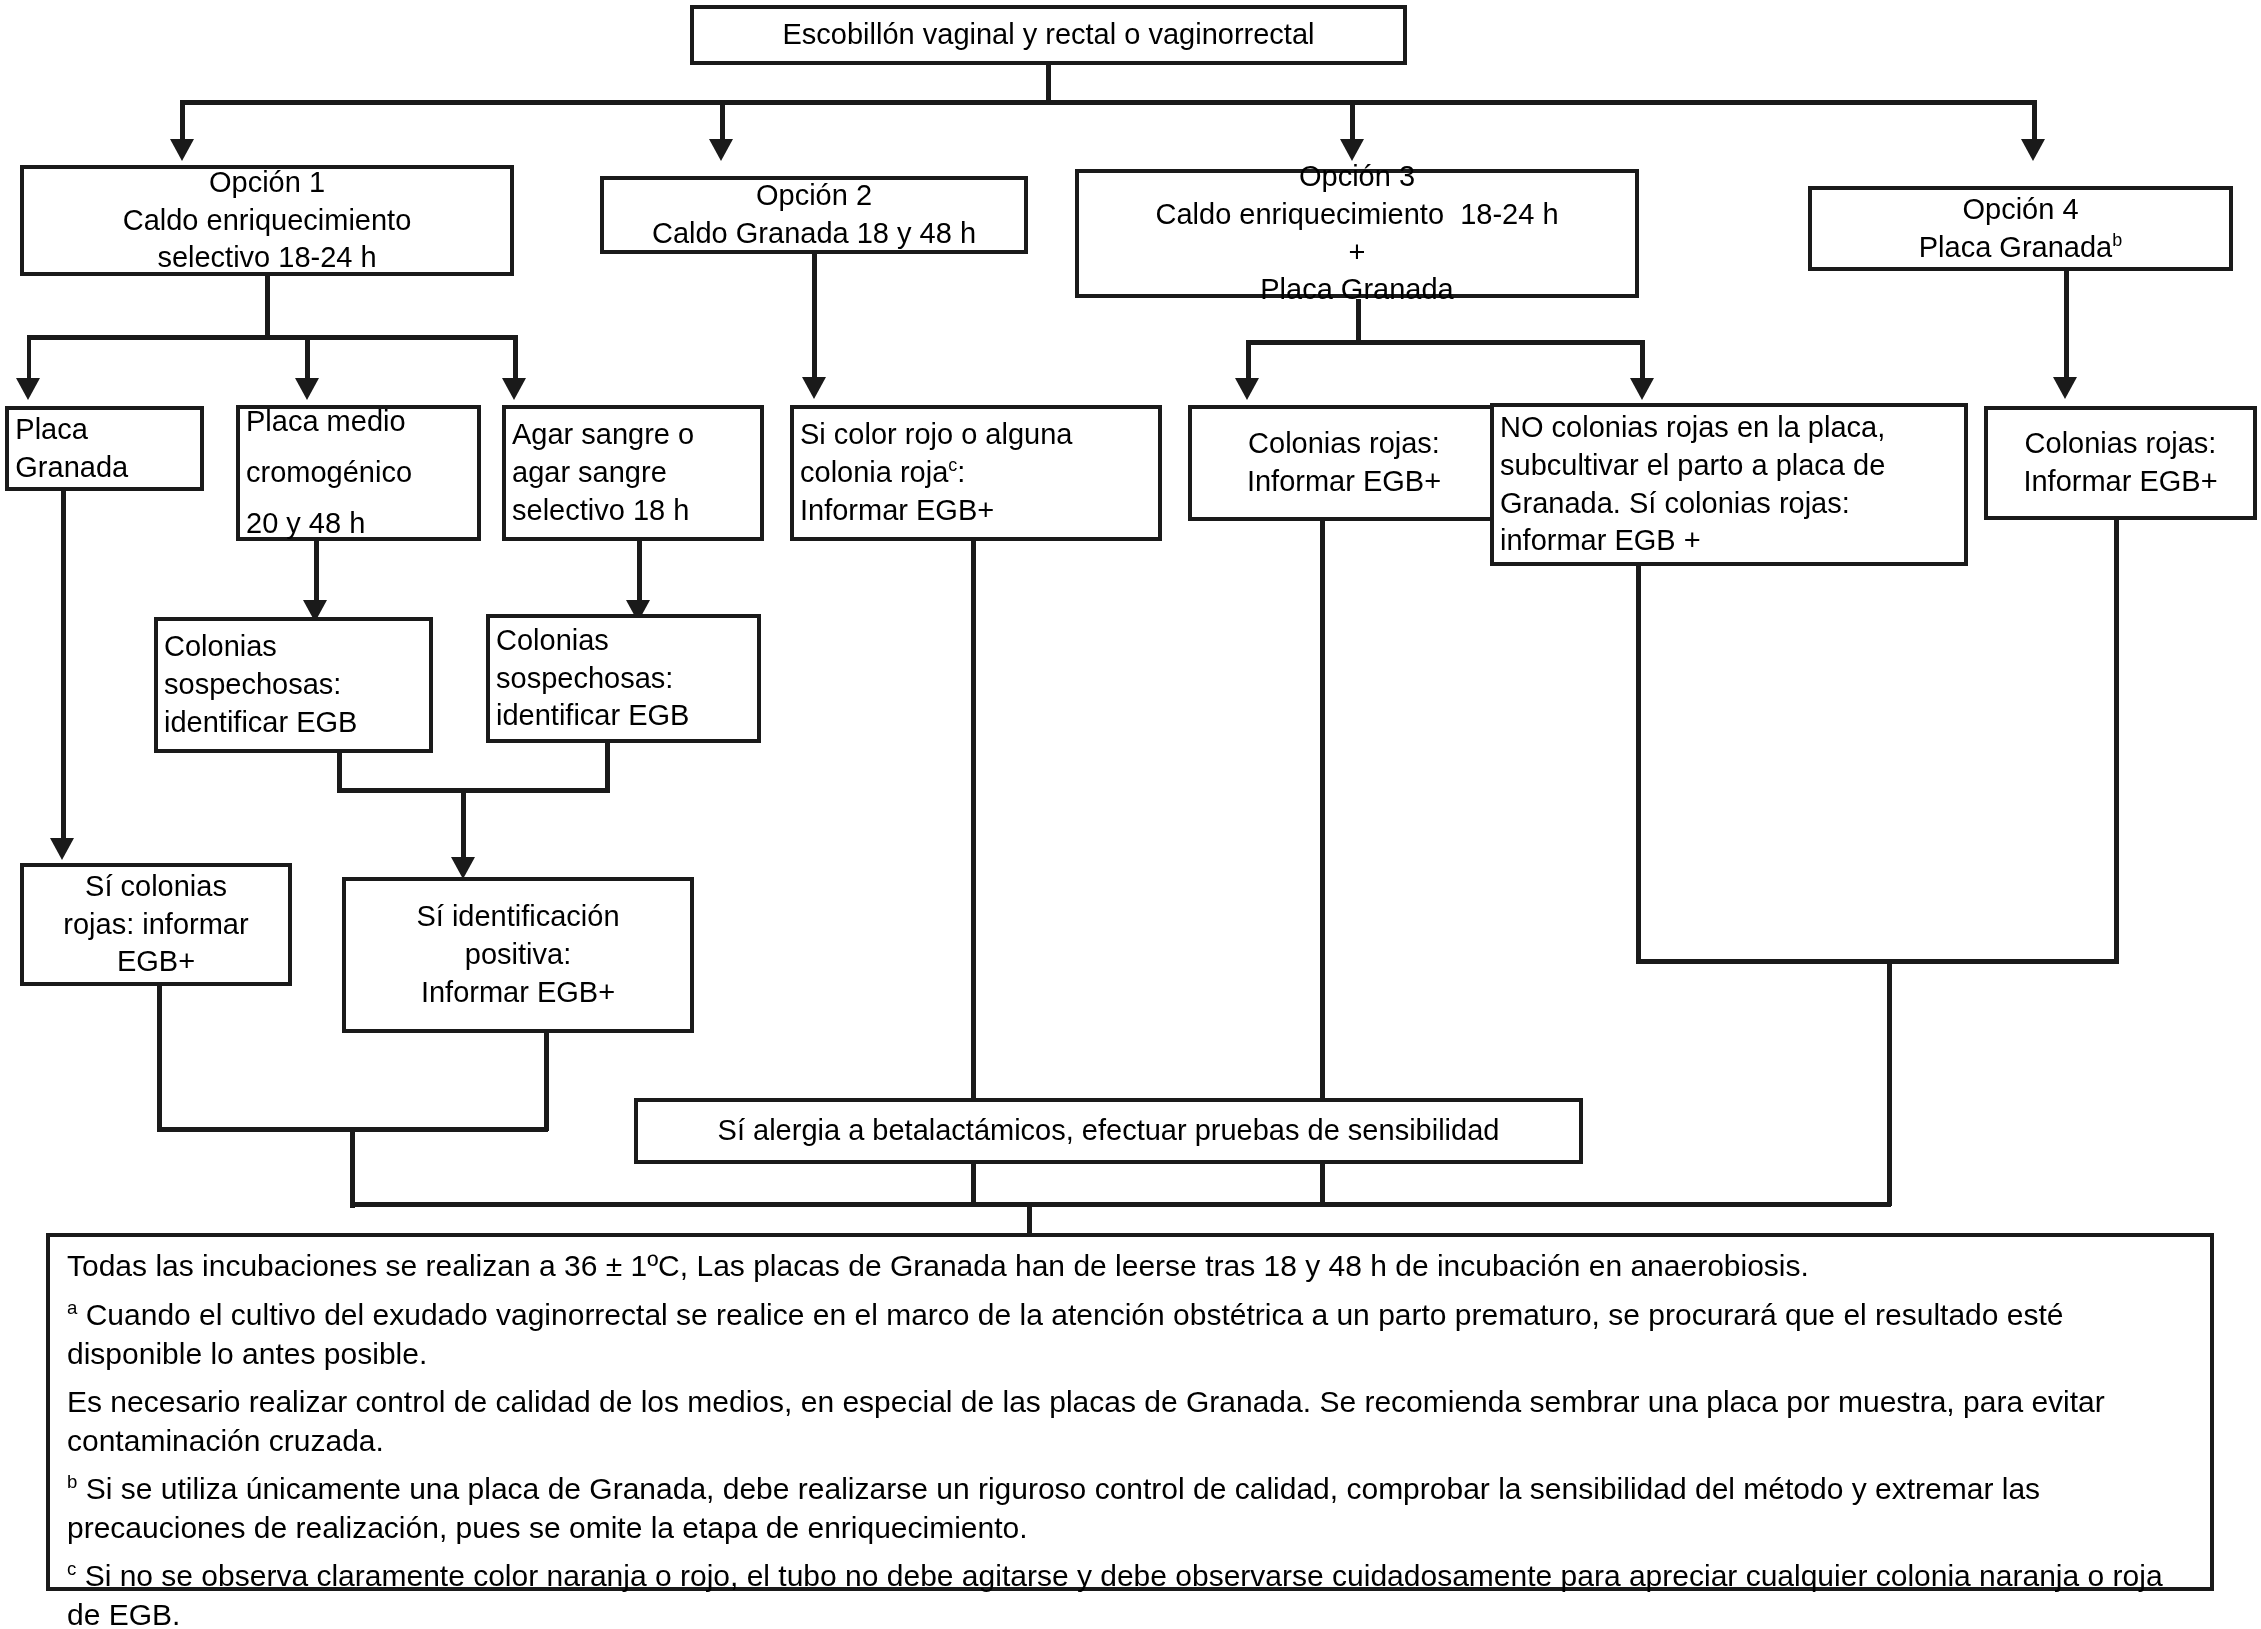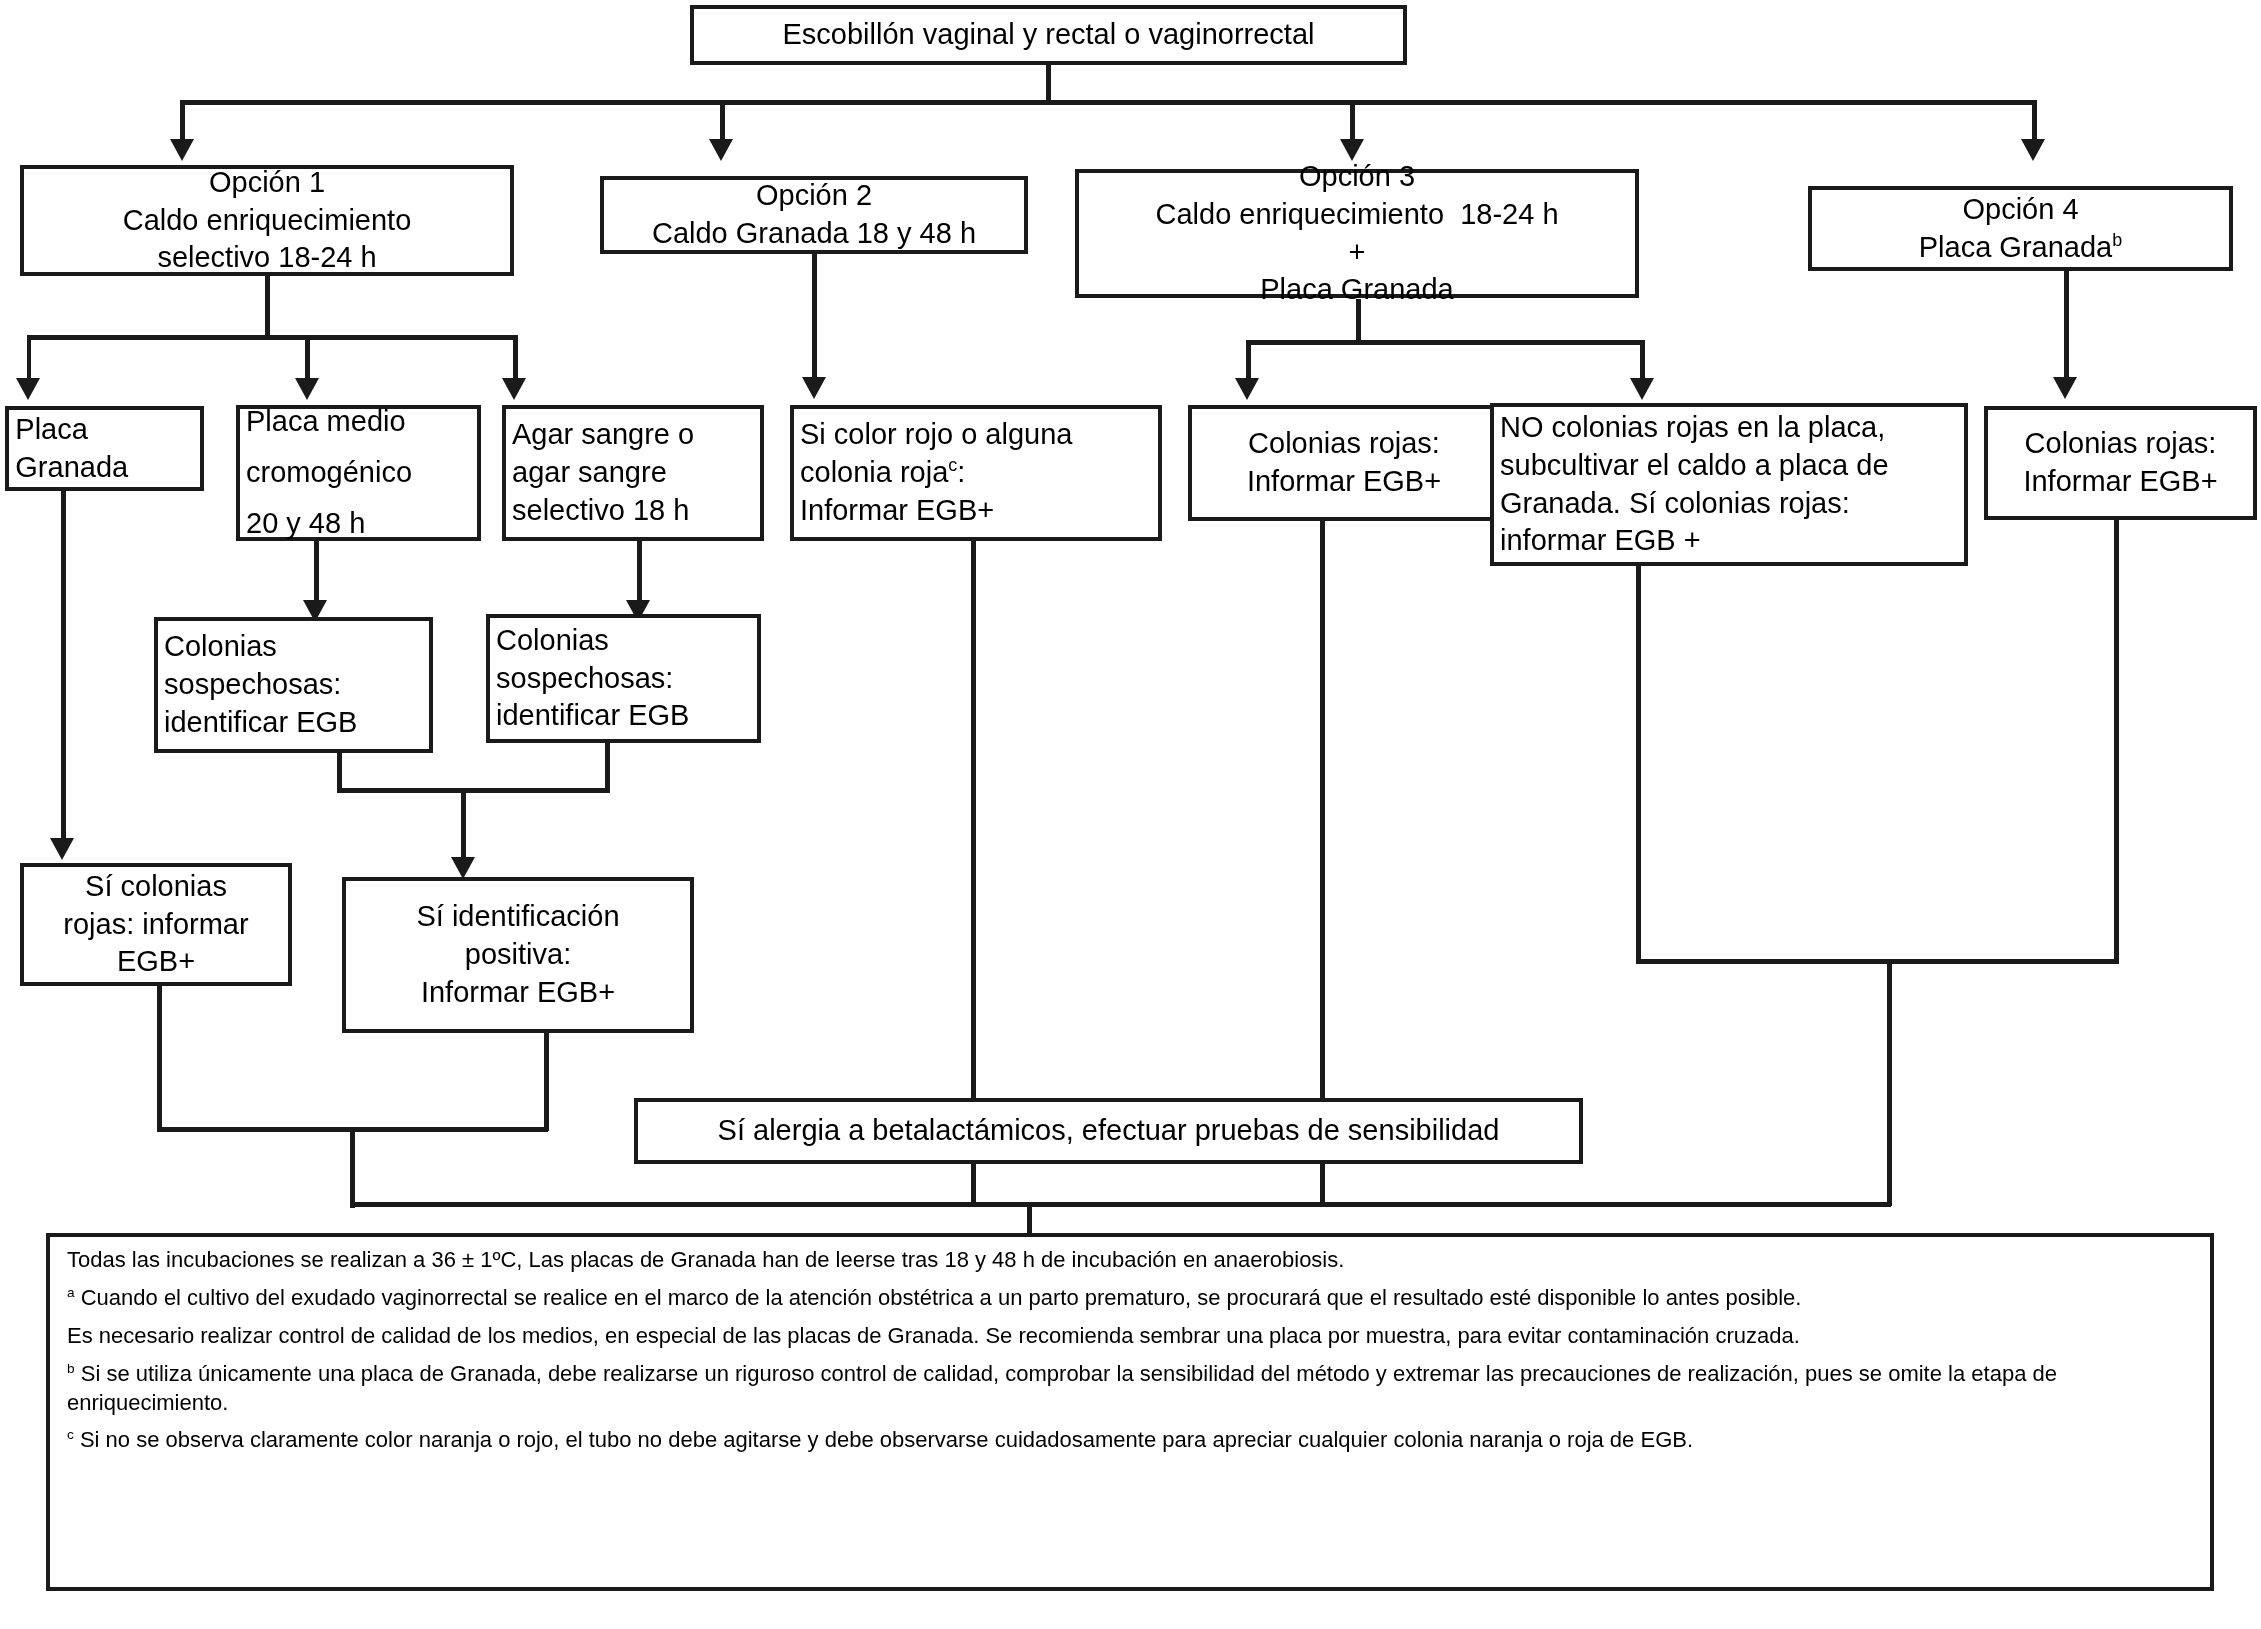--- a/index.html
+++ b/index.html
@@ -47,21 +47,21 @@
 
   
   #notes{
     position:absolute;
     left:46px;top:1233px;
     width:2168px;height:358px;
     box-sizing:border-box;
     border:4.6px solid #1a1a1a;
     background:#ffffff;
     padding:9.3px 17px 6.6px 17px;
-    font-size:22px;
+    font-size:30px;
     line-height:1.30;
     z-index:5;
   }
   #notes p{margin:0 0 9.3px 0;}
   #notes p:last-child{margin-bottom:0;}
 </style>
 </head>
 <body>
 
 <div id="page">
@@ -153,21 +153,21 @@
     <span class="ln">Informar EGB+</span>
   </div>
 
   <div class="box ctr" id="b-col3" style="left:1188px;top:405px;width:312px;height:116px;">
     <span class="ln">Colonias rojas:</span>
     <span class="ln">Informar EGB+</span>
   </div>
 
   <div class="box lft" id="b-nocol" style="left:1490px;top:403px;width:478px;height:163px;">
     <span class="ln">NO colonias rojas en la placa,</span>
-    <span class="ln">subcultivar el caldo a placa de</span>
+    <span class="ln">subcultivar el parto a placa de</span>
     <span class="ln">Granada. Sí colonias rojas:</span>
     <span class="ln">informar EGB +</span>
   </div>
 
   <div class="box ctr" id="b-col4" style="left:1984px;top:406px;width:273px;height:114px;">
     <span class="ln">Colonias rojas:</span>
     <span class="ln">Informar EGB+</span>
   </div>
 
   <div class="ln-v" style="left:314px;top:541px;height:63px;"></div>

